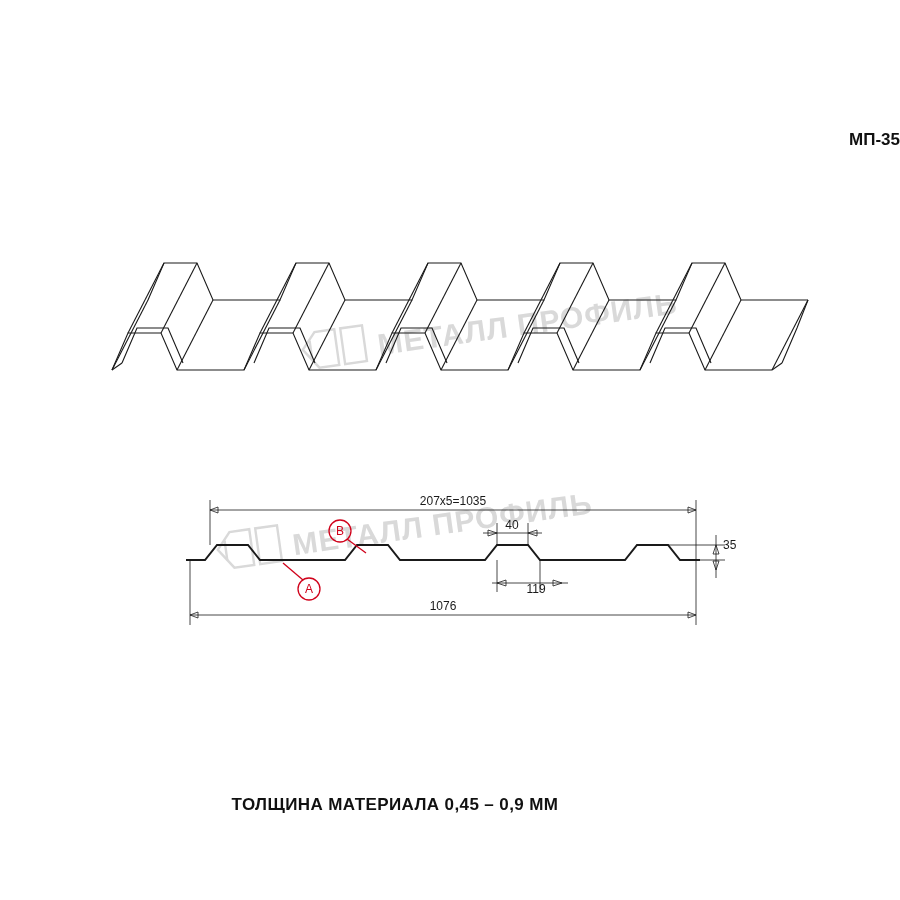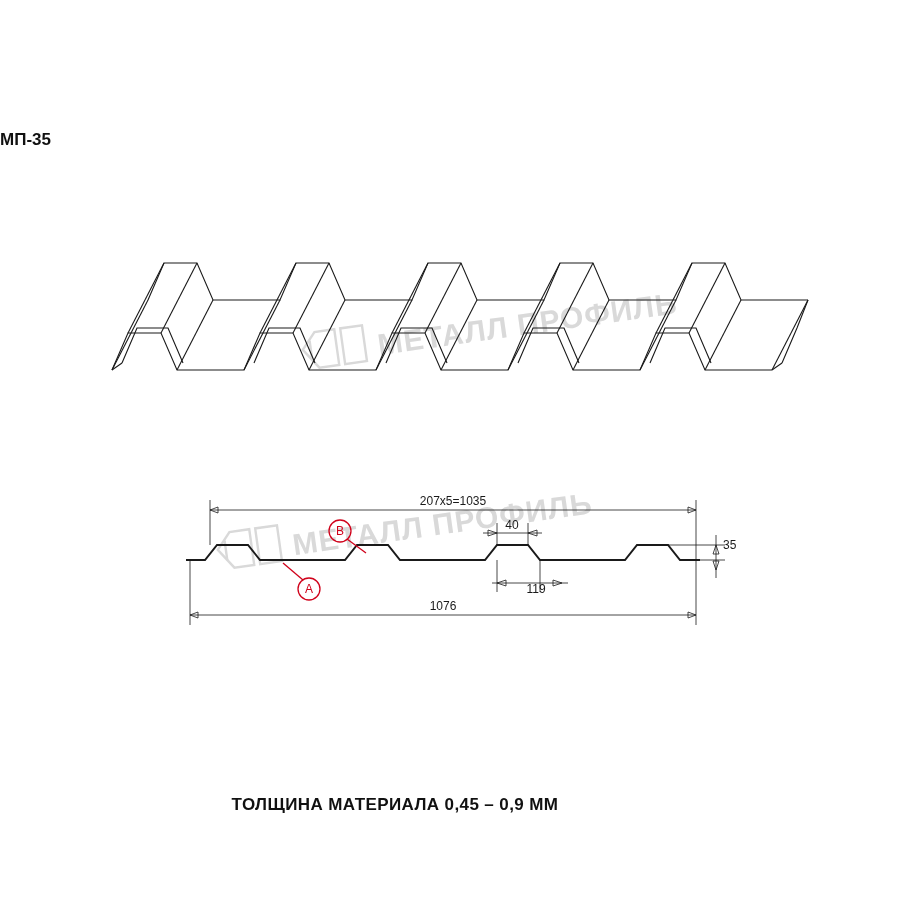--- a/index.html
+++ b/index.html
@@ -31,21 +31,21 @@
     font-size: 34px;
     font-weight: bold;
     letter-spacing: 0.5px;
     color: #111111;
   }
   .subtitle {
     position: absolute;
     left: 0;
     top: 130px;
     width: 900px;
-    text-align: left;
+    text-align: right;
     font-size: 17px;
     font-weight: bold;
     color: #111111;
   }
   .footnote {
     position: absolute;
     left: 0;
     top: 795px;
     width: 790px;
     text-align: center;

